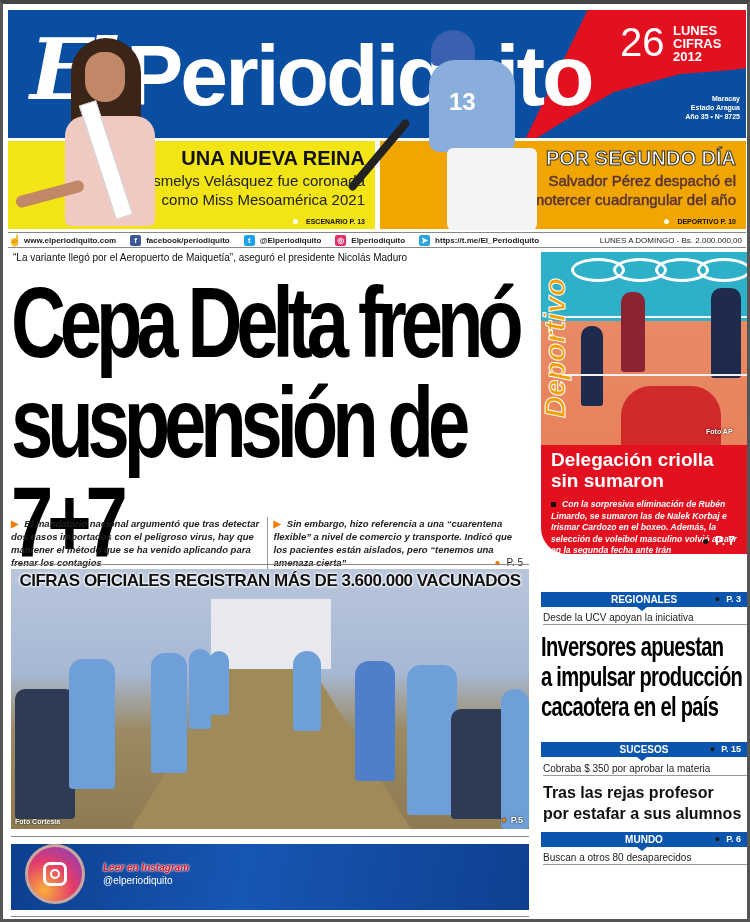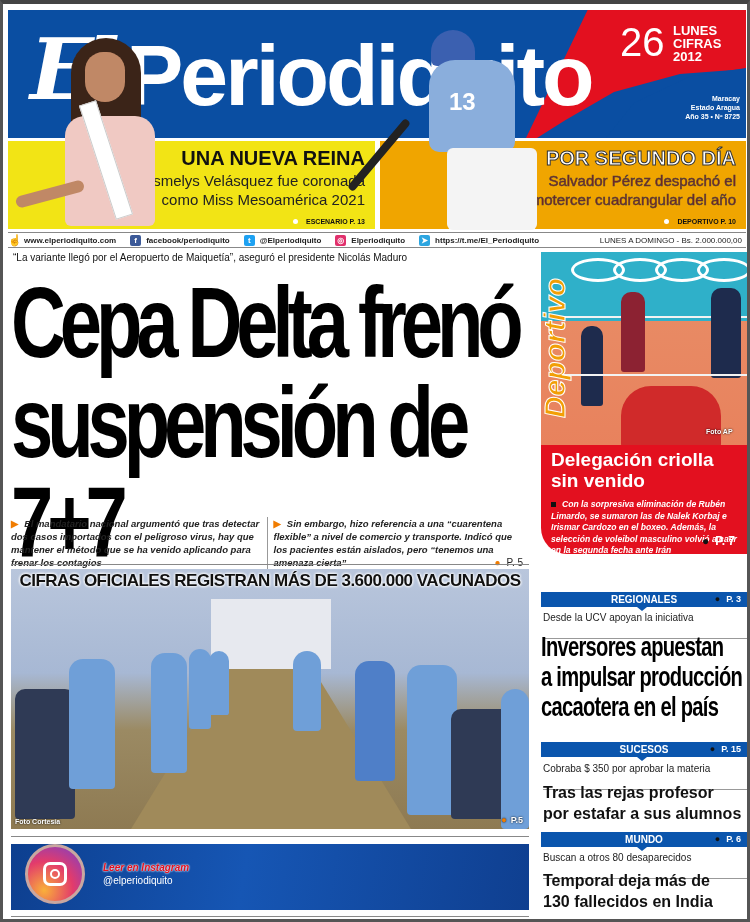--- a/index.html
+++ b/index.html
@@ -97,21 +97,21 @@
   .red-title { position: absolute; left: 10px; top: 4px; font-weight: bold; font-size: 19px; line-height: 21px; }
   .red-body { position: absolute; left: 10px; top: 54px; width: 190px; font-size: 8.6px; font-style: italic; font-weight: bold; line-height: 11.5px; }
   .red-body .sq { display: inline-block; width: 5px; height: 5px; background: #111; margin-right: 6px; }
   .red-ref { position: absolute; right: 12px; bottom: 6px; font-weight: bold; font-size: 12px; }
   .red-ref .kdot { color: #111; margin-right: 6px; }
 
   .sec-bar { position: absolute; left: 538px; width: 206px; height: 15px; background: #0a55ad; color: #fff; font-weight: bold; font-size: 10px; line-height: 15px; text-align: center; }
   .sec-bar .sref { position: absolute; right: 6px; top: 0; font-size: 9px; }
   .sec-bar .sref .kdot { color: #111; margin-right: 6px; }
   .sec-bar::after { content: ""; position: absolute; left: 96px; bottom: -4px; border-left: 5px solid transparent; border-right: 5px solid transparent; border-top: 4px solid #0a55ad; }
-  .sec-kicker { position: absolute; left: 540px; width: 204px; font-size: 10px; color: #222; border-bottom: 1px solid #999; padding-bottom: 15px; }
+  .sec-kicker { position: absolute; left: 540px; width: 204px; font-size: 10px; color: #222; border-bottom: 1px solid #999; padding-bottom: 1px; }
   .sec-head-big { position: absolute; left: 538px; width: 290px; font-weight: bold; font-size: 28px; line-height: 30px; letter-spacing: -1px; transform: scaleX(0.72); transform-origin: left top; color: #000; }
   .sec-head { position: absolute; left: 540px; width: 206px; font-weight: bold; font-size: 16px; line-height: 21px; color: #111; }
 </style>
 </head>
 <body>
 
 <div class="page">
 
   <div class="masthead">
     <div class="mast-red"></div>
@@ -243,21 +243,21 @@
     <div class="player" style="left:80px;top:134px;width:100px;height:60px;background:#d02a2a;border-radius:30px 30px 2px 2px;"></div>
   </div>
   <div class="deportivo">
       <span>Deportivo</span>
     </div>
   <div class="foto-ap">Foto AP</div>
 
   <div class="red-box">
     <div class="red-title">
       <div>Delegación criolla</div>
-      <div>sin venido</div>
+      <div>sin sumaron</div>
     </div>
     <div class="red-body"><span class="sq"></span><span>Con la sorpresiva eliminación de Rubén Limardo, se sumaron las de Nalek Korbaj e Irismar Cardozo en el boxeo. Además, la selección de voleibol masculino volvió a caer en la segunda fecha ante Irán</span></div>
     <div class="red-ref"><span class="kdot">●</span><span>P. 7</span></div>
   </div>
 
   <div class="sec-bar" style="top:588px;">
     <span>REGIONALES</span>
     <span class="sref"><span class="kdot">●</span><span>P. 3</span></span>
   </div>
   <div class="sec-kicker" style="top:608px;">Desde la UCV apoyan la iniciativa</div>
@@ -275,18 +275,14 @@
   <div class="sec-head" style="top:778px;">
     <div>Tras las rejas profesor</div>
     <div>por estafar a sus alumnos</div>
   </div>
 
   <div class="sec-bar" style="top:828px;">
     <span>MUNDO</span>
     <span class="sref"><span class="kdot">●</span><span>P. 6</span></span>
   </div>
   <div class="sec-kicker" style="top:848px;">Buscan a otros 80 desaparecidos</div>
-  <div class="sec-head" style="top:866px;">
-    <div>Temporal deja más de</div>
-    <div>130 fallecidos en India</div>
-  </div>
 
 </div>
 
 </body></html>

